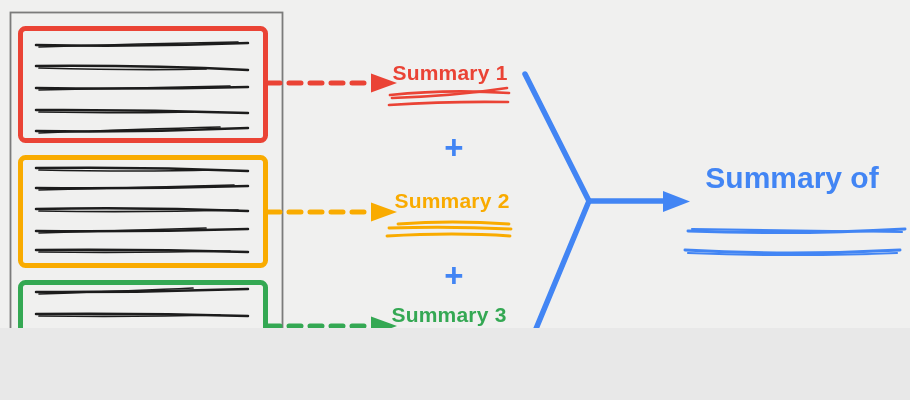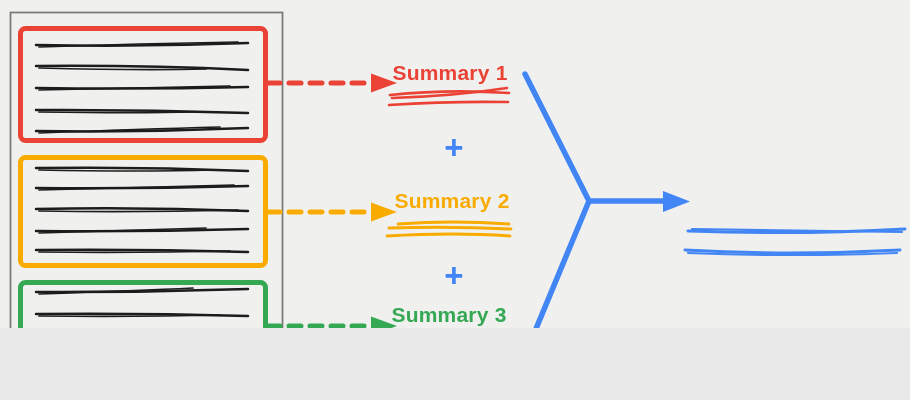--- a/index.html
+++ b/index.html
@@ -126,14 +126,15 @@
     </g>
   </svg>
 
   <div class="lbl red-t" style="left:450px; top:73px;">Summary 1</div>
   <div class="plus" style="left:454px; top:148px;">+</div>
   <div class="lbl orange-t" style="left:452px; top:201px;">Summary 2</div>
   <div class="plus" style="left:454px; top:276px;">+</div>
   <div class="lbl green-t" style="left:449px; top:315px;">Summary 3</div>
 
   <div class="result" style="left:792px; top:178px;">
+    <div>Summary of</div>
   </div>
 </div>
 
 </body></html>

